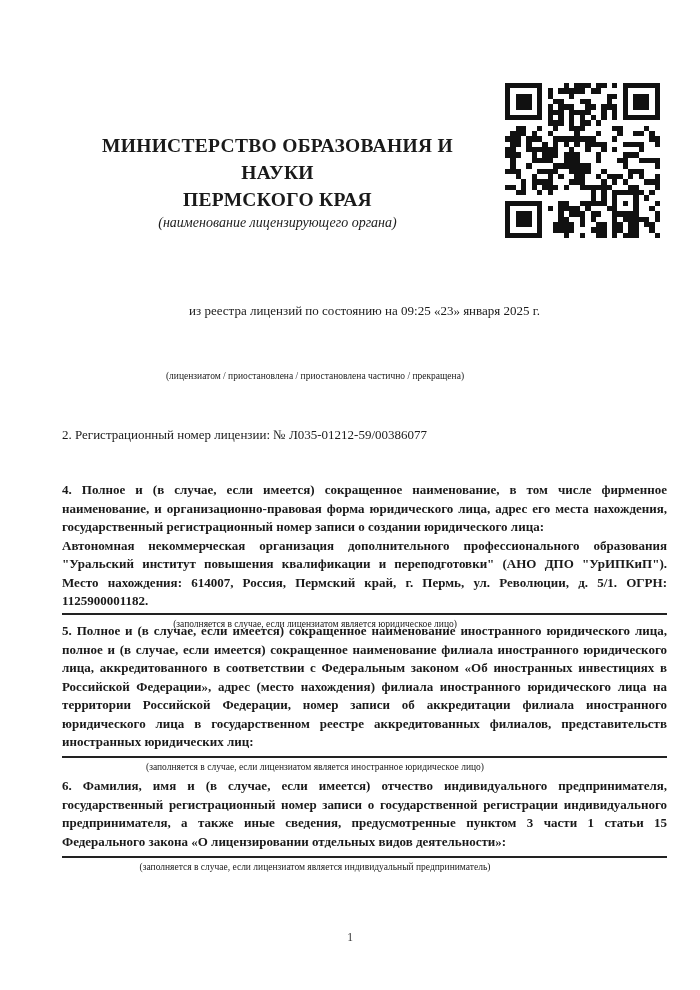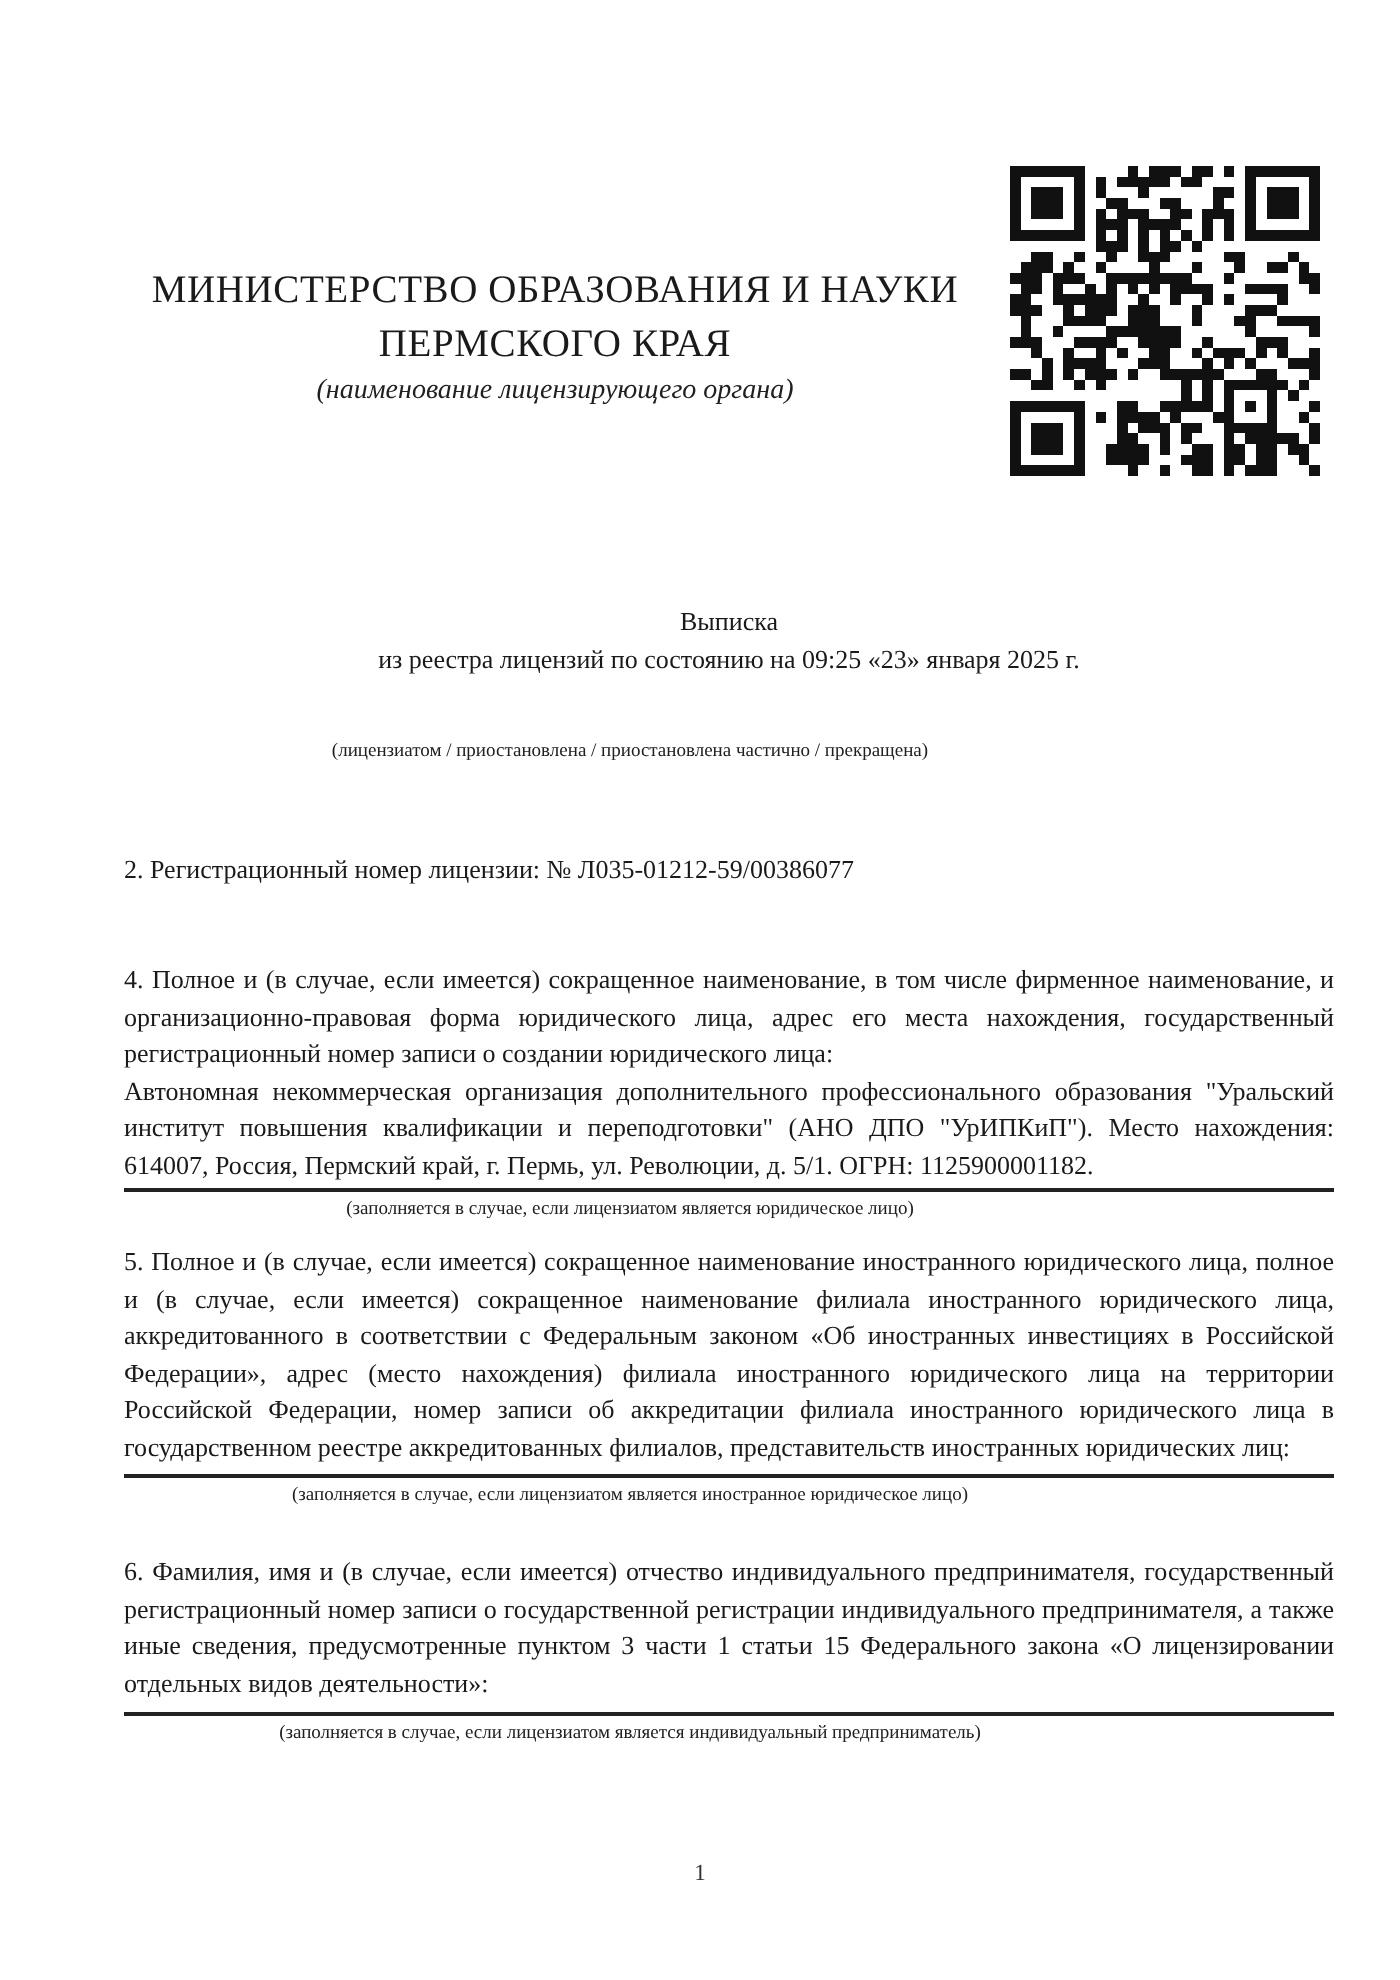--- a/index.html
+++ b/index.html
@@ -2,31 +2,31 @@
 <html><head>
 <meta charset="utf-8">
 <style>
   html,body{margin:0;padding:0;background:#ffffff;}
   .page{
     position:relative;width:700px;height:990px;background:#ffffff;
     font-family:"Liberation Serif","DejaVu Serif",serif;color:#1a1a1a;overflow:hidden;
   }
   
   .ministry{position:absolute;left:66px;top:132px;width:423px;text-align:center;}
-  .ministry-line{font-weight:normal;font-size:19.5px;line-height:27px;letter-spacing:.3px;}
+  .ministry-line{font-weight:bold;font-size:19.5px;line-height:27px;letter-spacing:.3px;}
   .ministry-caption{font-size:14px;line-height:12px;margin-top:4px;color:#202020;font-style:italic;}
   
   .qr{position:absolute;left:505px;top:83px;width:155px;height:155px;}
   .qr svg{display:block;width:155px;height:155px;shape-rendering:crispEdges;}
   
   .doc-title{position:absolute;left:62px;top:301px;width:605px;text-align:center;
     font-size:13px;line-height:19px;}
   
   .item{position:absolute;left:62px;width:605px;font-size:13px;line-height:18.5px;}
-  .just{text-align:justify;}
+  .just{text-align:justify;font-weight:bold;}
   .rule{border-top:2px solid #222222;height:0;}
   .rule-gap4{margin-top:4px;}
   .rule-gap5{margin-top:5px;}
   .rule-gap2{margin-top:2px;}
   .cap-box{width:506px;text-align:center;font-size:9.5px;line-height:12px;
     color:#202020;margin-top:3px;}
   
   .page-num{position:absolute;left:0;top:931px;width:700px;text-align:center;
     font-size:11.5px;color:#333;}
 </style>
@@ -458,21 +458,20 @@
         <rect x="18" y="28" width="1" height="1" fill="#111"></rect>
         <rect x="20" y="28" width="1" height="1" fill="#111"></rect>
         <rect x="22" y="28" width="1" height="1" fill="#111"></rect>
         <rect x="23" y="28" width="1" height="1" fill="#111"></rect>
         <rect x="24" y="28" width="1" height="1" fill="#111"></rect>
         <rect x="28" y="28" width="1" height="1" fill="#111"></rect>
       </svg>
   </div>
 
   <div class="doc-title">
-    <div>Выписка</div>
     <div>из реестра лицензий по состоянию на 09:25 «23» января 2025 г.</div>
   </div>
 
   <div class="item" style="top:367px">
     <div class="cap-box">(лицензиатом / приостановлена / приостановлена частично / прекращена)</div>
   </div>
 
   <div class="item" style="top:426px">
     <div>2. Регистрационный номер лицензии: № Л035-01212-59/00386077</div>
   </div>

